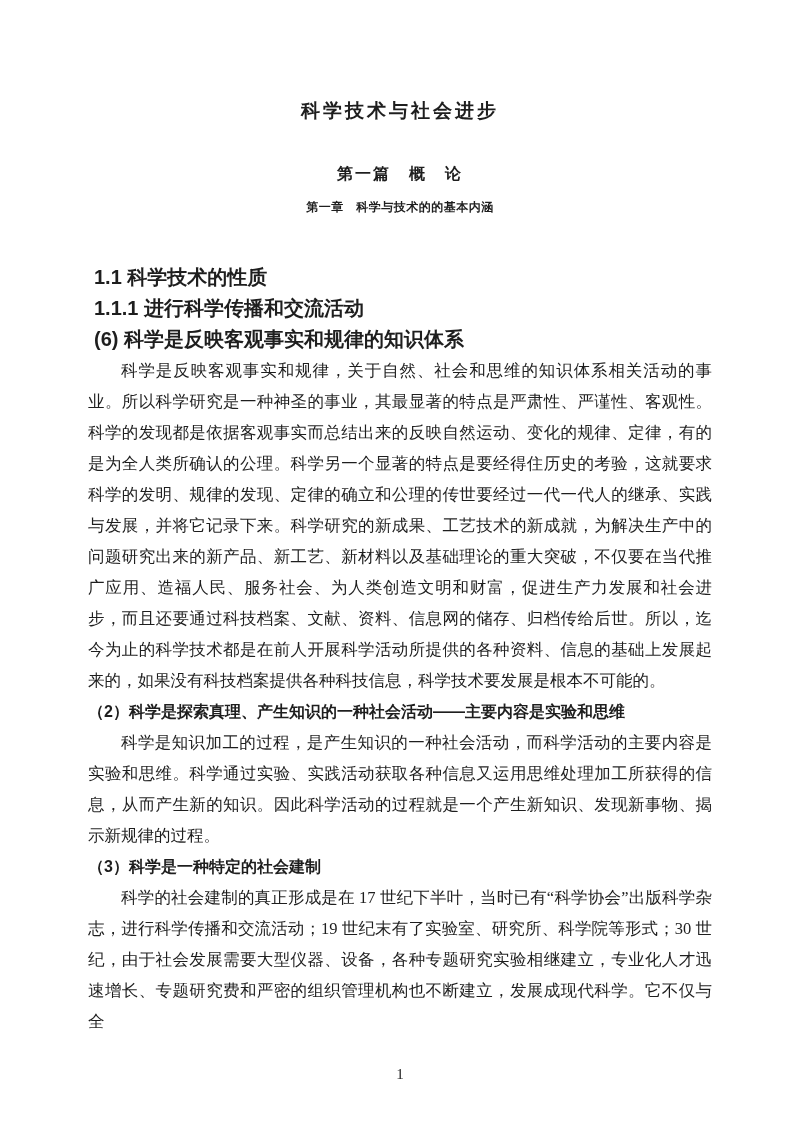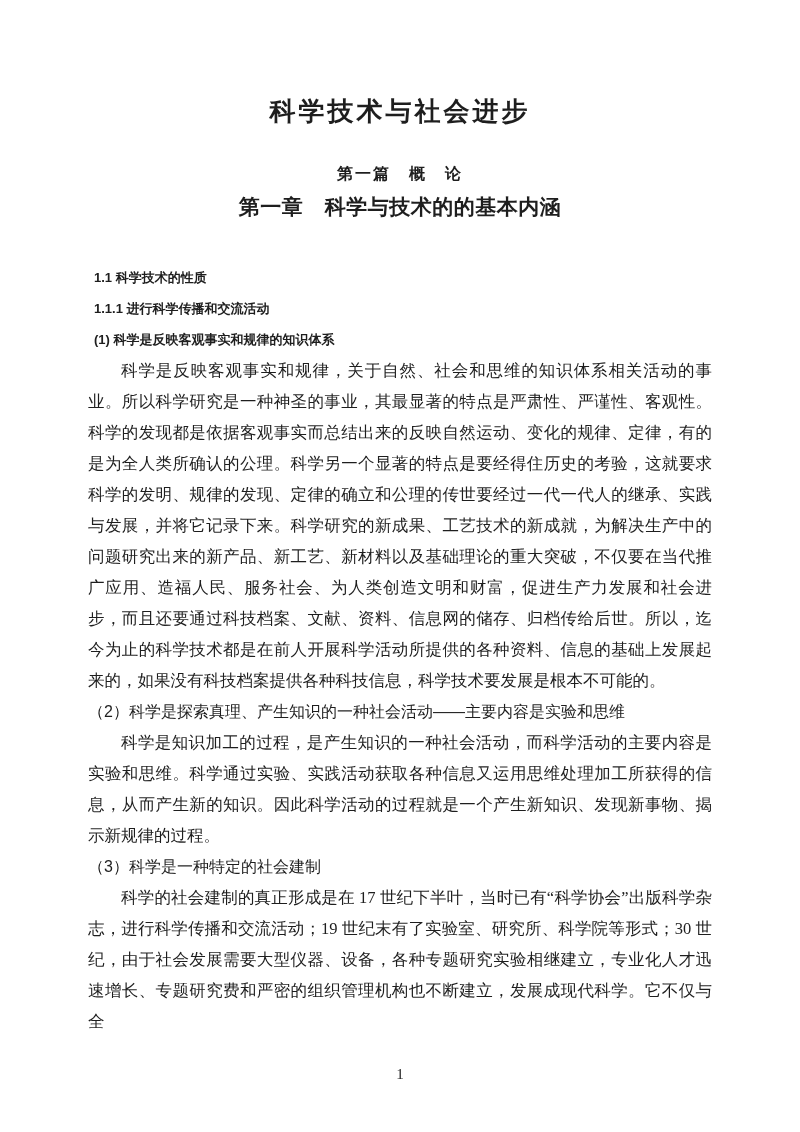--- a/index.html
+++ b/index.html
@@ -11,61 +11,61 @@
     margin: 0 auto;
     background: #ffffff;
     color: #1e1e1e;
     overflow: hidden;
   }
   .doc-title {
     margin-top: 96px;
     text-align: center;
     font-family: "Liberation Sans", sans-serif;
     font-weight: bold;
-    font-size: 26px;
+    font-size: 19px;
     letter-spacing: 3px;
     line-height: 30px;
   }
   .part-heading {
     margin-top: 36px;
     text-align: center;
     font-family: "Liberation Sans", sans-serif;
     font-weight: bold;
     font-size: 16px;
     letter-spacing: 2px;
     line-height: 23px;
   }
   .chapter-heading {
     margin-top: 13px;
     text-align: center;
     font-family: "Liberation Sans", sans-serif;
     font-weight: bold;
-    font-size: 21px;
+    font-size: 12px;
     letter-spacing: 0.5px;
     line-height: 18px;
   }
   .body-text {
     margin: 46px 88px 0 88px;
     font-family: "Liberation Serif", serif;
     font-size: 16.5px;
     line-height: 31px;
     text-align: justify;
     color: #1e1e1e;
   }
   .sec-heading {
     font-family: "Liberation Sans", sans-serif;
     font-weight: bold;
-    font-size: 13px;
+    font-size: 20px;
     line-height: 31px;
     padding-left: 6px;
     text-align: left;
   }
   .point-heading {
     font-family: "Liberation Sans", sans-serif;
-    font-weight: normal;
+    font-weight: bold;
     font-size: 16px;
     line-height: 31px;
     text-align: left;
   }
   p.para { text-indent: 2em; }
   .page-number {
     position: absolute;
     left: 0;
     right: 0;
     top: 1066px;
@@ -85,21 +85,21 @@
   <h2 class="part-heading">第一篇　概　论</h2>
 
   <h3 class="chapter-heading">第一章　科学与技术的的基本内涵</h3>
 
   <div class="body-text">
 
     <div class="sec-heading">1.1 科学技术的性质</div>
 
     <div class="sec-heading">1.1.1 进行科学传播和交流活动</div>
 
-    <div class="sec-heading">(1) 科学是反映客观事实和规律的知识体系</div>
+    <div class="sec-heading">(6) 科学是反映客观事实和规律的知识体系</div>
 
 
     <p class="para">科学是反映客观事实和规律，关于自然、社会和思维的知识体系相关活动的事业。所以科学研究是一种神圣的事业，其最显著的特点是严肃性、严谨性、客观性。科学的发现都是依据客观事实而总结出来的反映自然运动、变化的规律、定律，有的是为全人类所确认的公理。科学另一个显著的特点是要经得住历史的考验，这就要求科学的发明、规律的发现、定律的确立和公理的传世要经过一代一代人的继承、实践与发展，并将它记录下来。科学研究的新成果、工艺技术的新成就，为解决生产中的问题研究出来的新产品、新工艺、新材料以及基础理论的重大突破，不仅要在当代推广应用、造福人民、服务社会、为人类创造文明和财富，促进生产力发展和社会进步，而且还要通过科技档案、文献、资料、信息网的储存、归档传给后世。所以，迄今为止的科学技术都是在前人开展科学活动所提供的各种资料、信息的基础上发展起来的，如果没有科技档案提供各种科技信息，科学技术要发展是根本不可能的。</p>
 
     <div class="point-heading">（2）科学是探索真理、产生知识的一种社会活动——主要内容是实验和思维</div>
 
     <p class="para">科学是知识加工的过程，是产生知识的一种社会活动，而科学活动的主要内容是实验和思维。科学通过实验、实践活动获取各种信息又运用思维处理加工所获得的信息，从而产生新的知识。因此科学活动的过程就是一个产生新知识、发现新事物、揭示新规律的过程。</p>
 
     <div class="point-heading">（3）科学是一种特定的社会建制</div>
 

